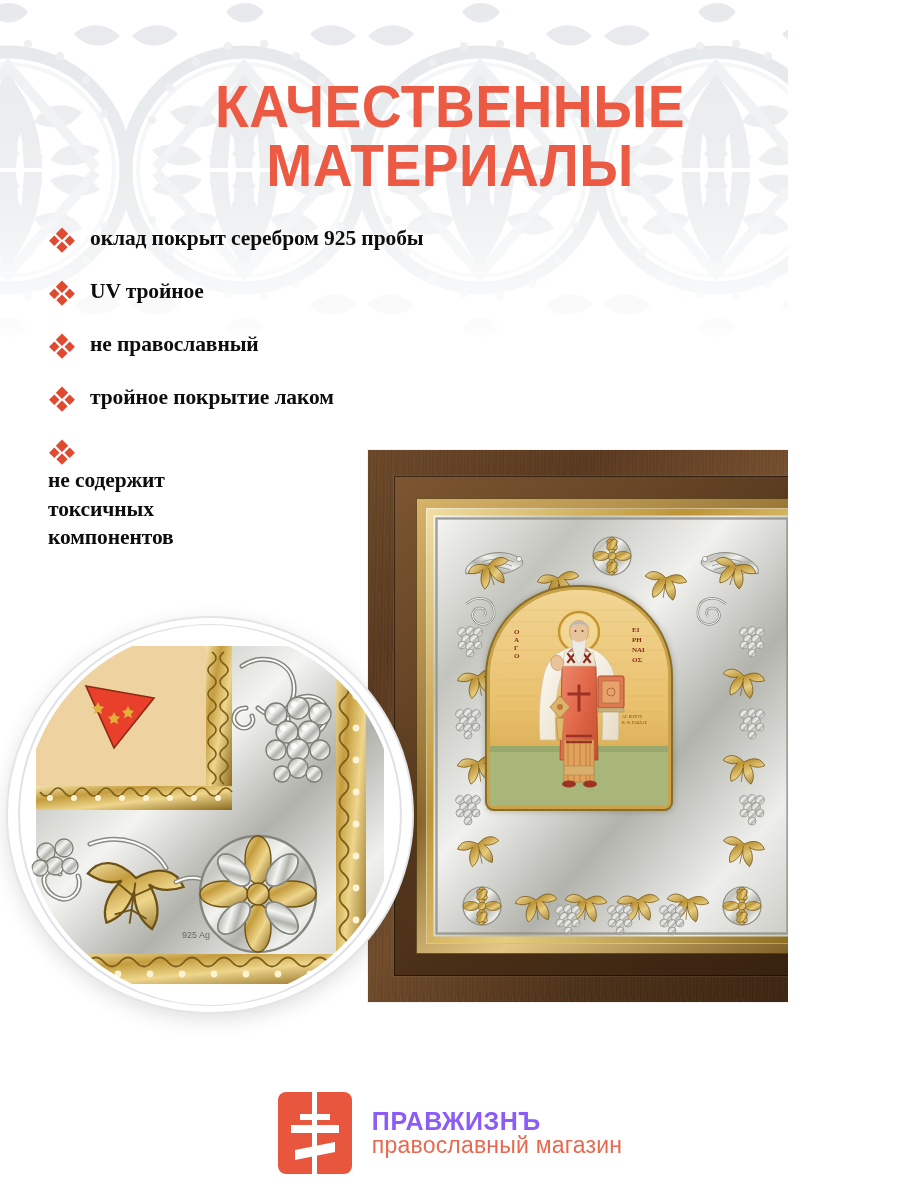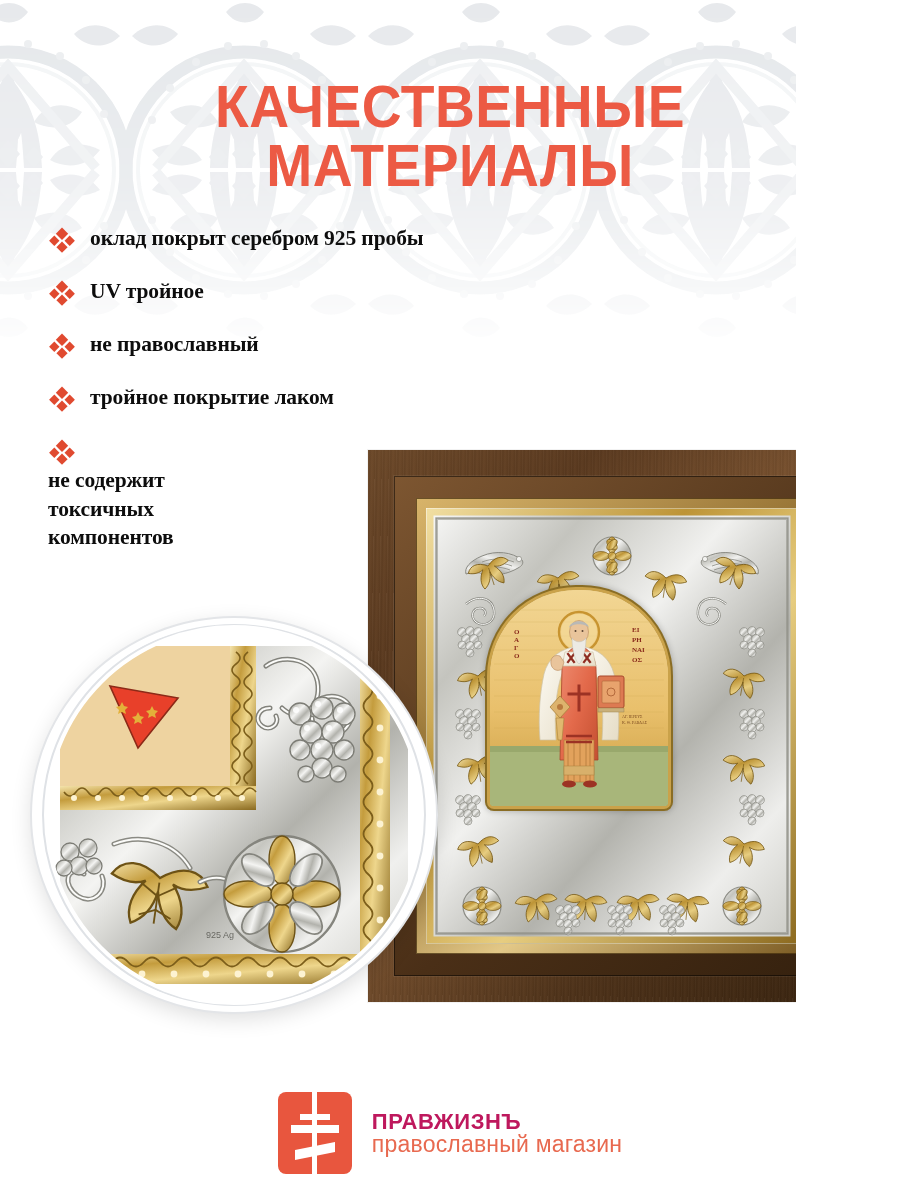--- a/index.html
+++ b/index.html
@@ -8,21 +8,20 @@
     padding: 0;
     background: #ffffff;
   }
   #page {
     position: relative;
     width: 788px;
     height: 1200px;
     overflow: hidden;
     background: #ffffff;
     font-family: "Liberation Sans", "DejaVu Sans", sans-serif;
-    padding-left: 8px;
   }
 
   
   .bg-ornament {
     position: absolute;
     left: 0; top: 0;
     width: 900px;
     height: 360px;
     pointer-events: none;
     z-index: 0;
@@ -145,21 +144,21 @@
     border-radius: 86px 86px 4px 4px;
     overflow: hidden;
     box-shadow: 0 0 0 3px #caa24a, 0 0 0 5px #8a6d24, 0 0 6px 5px rgba(0,0,0,0.25);
     background: linear-gradient(180deg, #f0cf85 0%, #e8c172 55%, #dfb55f 72%, #9fae6e 73%, #aab878 100%);
   }
   .icon-window svg { position:absolute; left:0; top:0; display:block; }
 
   
   .magnifier {
     position: absolute;
-    left: 32px;
+    left: 8px;
     top: 618px;
     width: 404px;
     height: 394px;
     border-radius: 50%;
     overflow: hidden;
     background: #ffffff;
     border: 6px solid #ffffff;
     box-shadow: 0 0 0 2px #e3e5e8, 0 6px 22px rgba(0,0,0,0.14);
     z-index: 4;
     box-sizing: border-box;
@@ -184,23 +183,23 @@
   }
   .logo-mark {
     width: 74px;
     height: 82px;
     margin-right: 20px;
     flex: 0 0 auto;
   }
   .logo-mark svg { display: block; }
   .logo-text { line-height: 1; }
   .logo-title {
-    font-size: 22px;
+    font-size: 25px;
     font-weight: 700;
-    color: #be185d;
+    color: #8b5cf6;
     letter-spacing: 0.6px;
     font-family: "Liberation Sans", sans-serif;
   }
   .logo-sub {
     font-size: 23px;
     font-weight: 400;
     color: #e8694f;
     letter-spacing: 0.2px;
     font-family: "Liberation Sans", sans-serif;
   }

